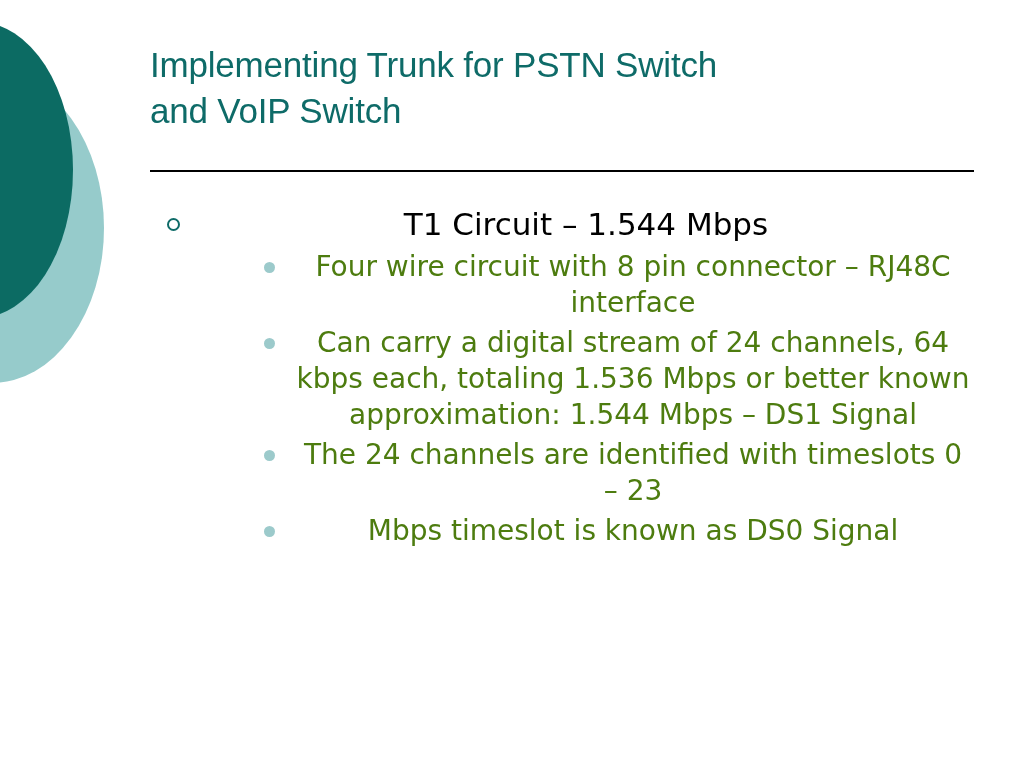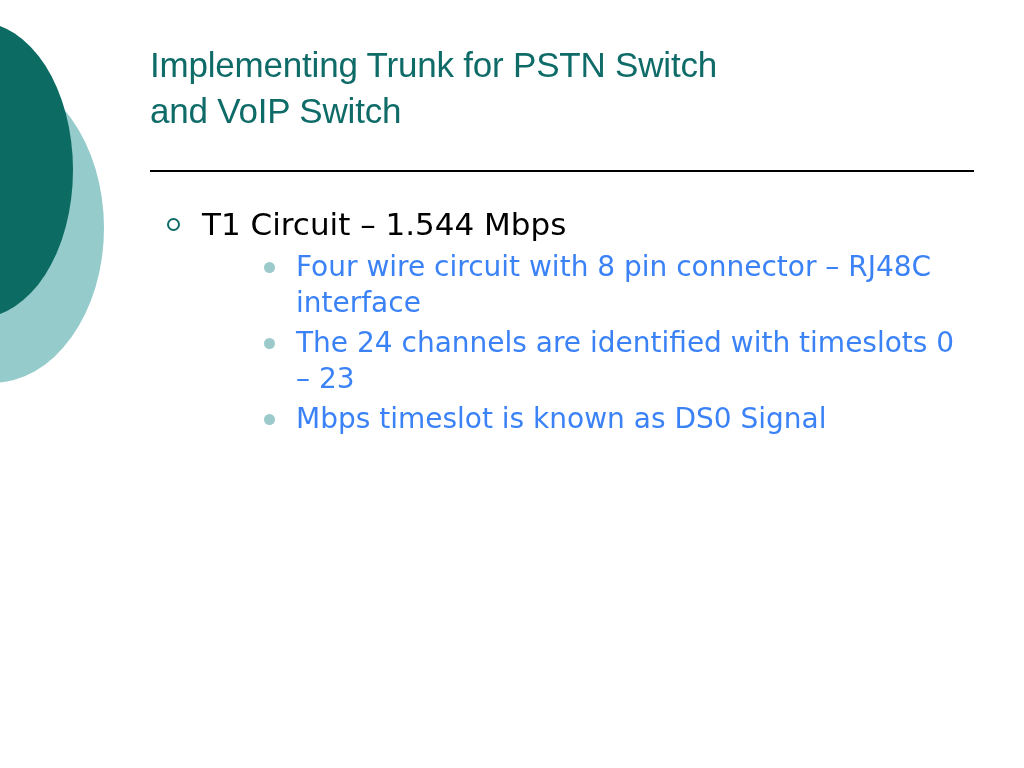--- a/index.html
+++ b/index.html
@@ -60,20 +60,21 @@
     position: absolute;
     left: 150px;
     top: 204px;
     width: 820px;
   }
 
   ul.lvl1 {
     list-style: none;
     margin: 0;
     padding: 0;
+    text-align: center;
   }
   ul.lvl2 {
     list-style: none;
     margin: 0;
     padding: 0;
   }
 
   li.item1 {
     position: relative;
     padding-left: 52px;
@@ -95,21 +96,21 @@
   li.item1 > .txt1 {
     display: block;
   }
 
   li.item2 {
     position: relative;
     padding-left: 48px;
     margin-top: 4px;
     font-size: 28px;
     line-height: 36px;
-    color: #3b82f6;
+    color: #4d7c0f;
     font-family: "DejaVu Sans", sans-serif;
   }
   li.item2 > .b2 {
     position: absolute;
     left: 16px;
     top: 13px;
     width: 11px;
     height: 11px;
     background: #9ccacb;
     border-radius: 50%;
@@ -147,20 +148,24 @@
         <span class="b1"></span>
         <span class="txt1">T1 Circuit – 1.544 Mbps</span>
 
         <ul class="lvl2">
           <li class="item2">
             <span class="b2"></span>
             <span class="txt2">Four wire circuit with 8 pin connector – RJ48C interface</span>
           </li>
           <li class="item2">
             <span class="b2"></span>
+            <span class="txt2">Can carry a digital stream of 24 channels, 64 kbps each, totaling 1.536 Mbps or better known approximation: 1.544 Mbps – DS1 Signal</span>
+          </li>
+          <li class="item2">
+            <span class="b2"></span>
             <span class="txt2">The 24 channels are identified with timeslots 0 – 23</span>
           </li>
           <li class="item2">
             <span class="b2"></span>
             <span class="txt2">Mbps timeslot is known as DS0 Signal</span>
           </li>
         </ul>
       </li>
     </ul>
   </div>

